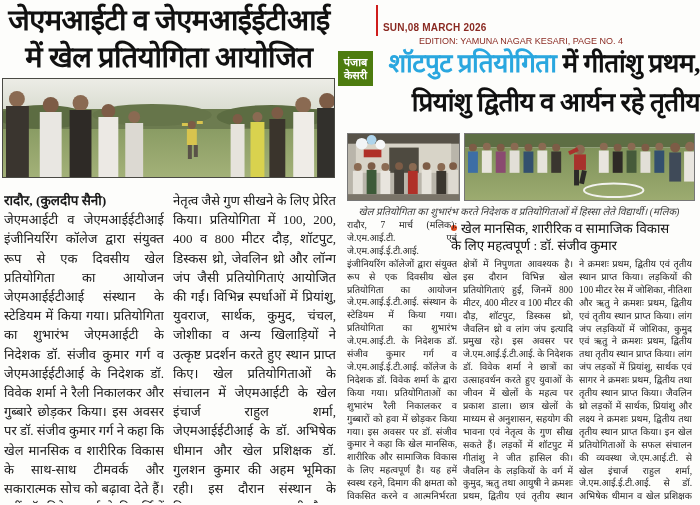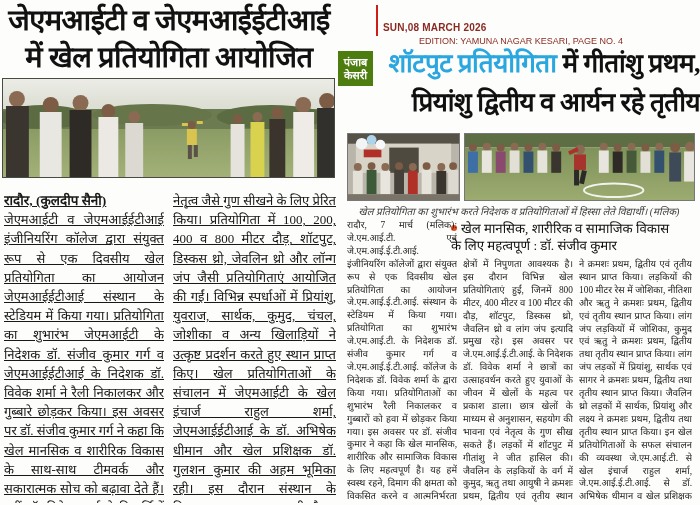--- a/index.html
+++ b/index.html
@@ -6,21 +6,21 @@
   body{background:#ffffff;font-family:"Liberation Serif","DejaVu Serif",serif;}
   #page{position:relative;width:700px;height:505px;background:#fdfdfb;overflow:hidden;}
 
   
   .l-article{position:absolute;left:0;top:0;width:340px;height:505px;}
   .l-headline{position:absolute;left:0;top:2px;width:338px;text-align:center;
     font-weight:bold;color:#111;font-size:29px;line-height:37px;letter-spacing:-0.5px;}
   .l-photo{position:absolute;left:2px;top:78px;width:333px;height:100px;border:1px solid #4a4a44;box-sizing:border-box;}
   .l-photo svg{display:block;width:100%;height:100%;}
   .l-col{position:absolute;top:191px;height:312px;overflow:hidden;
-    font-size:13px;line-height:19.2px;color:#181818;text-align:justify;text-decoration:underline;}
+    font-size:13px;line-height:19.2px;color:#181818;text-align:justify;}
   .l-col1{left:4px;width:160px;}
   .l-col2{left:173px;width:163px;}
   .l-byline{font-weight:bold;font-size:13.5px;}
 
   
   .r-article{position:absolute;left:338px;top:0;width:362px;height:505px;}
   .r-mast{position:absolute;left:0;top:3px;width:362px;height:38px;}
   .r-logo{position:absolute;left:0;top:0;width:35px;height:35px;background:#4d7c0f;
     color:#fff;font-weight:bold;font-size:11px;line-height:13px;text-align:center;
     font-family:"Liberation Sans","DejaVu Sans",sans-serif;padding-top:5px;box-sizing:border-box;margin-top:48px;}

